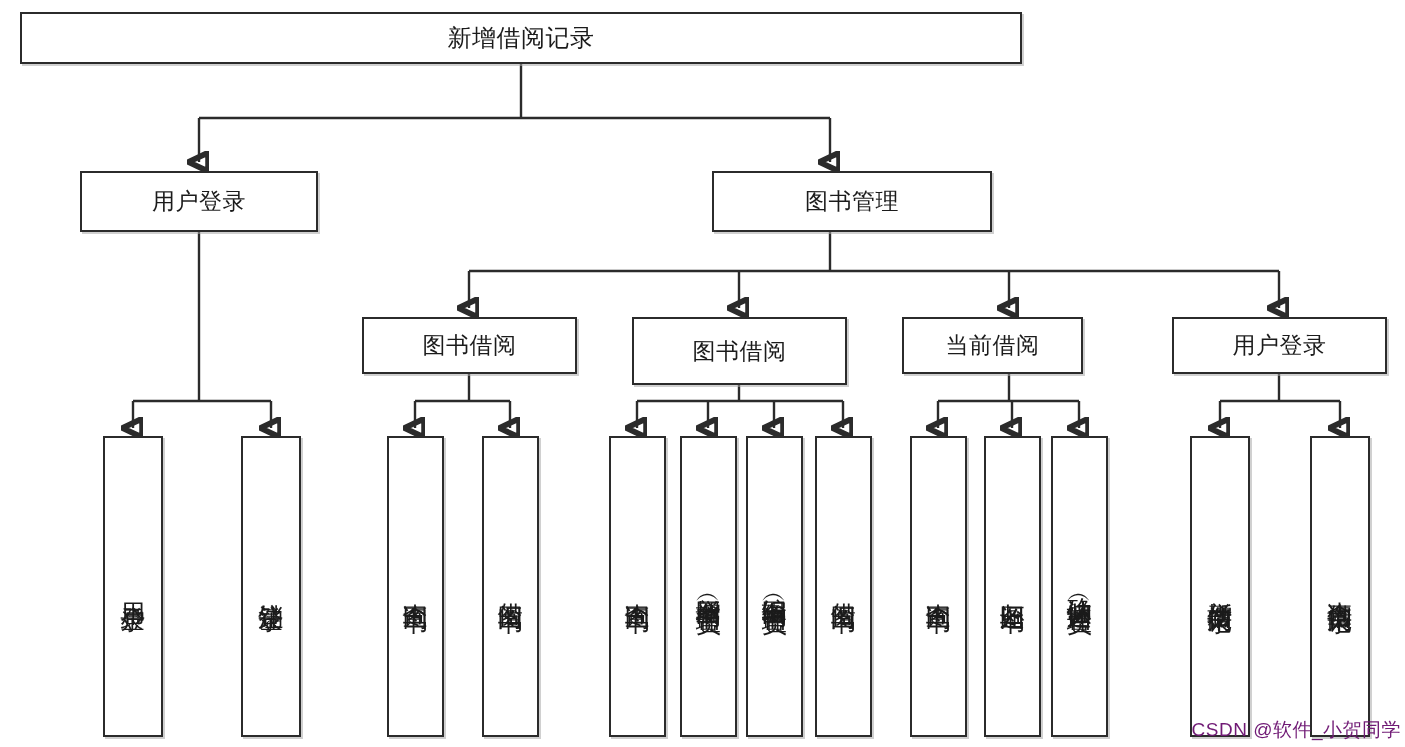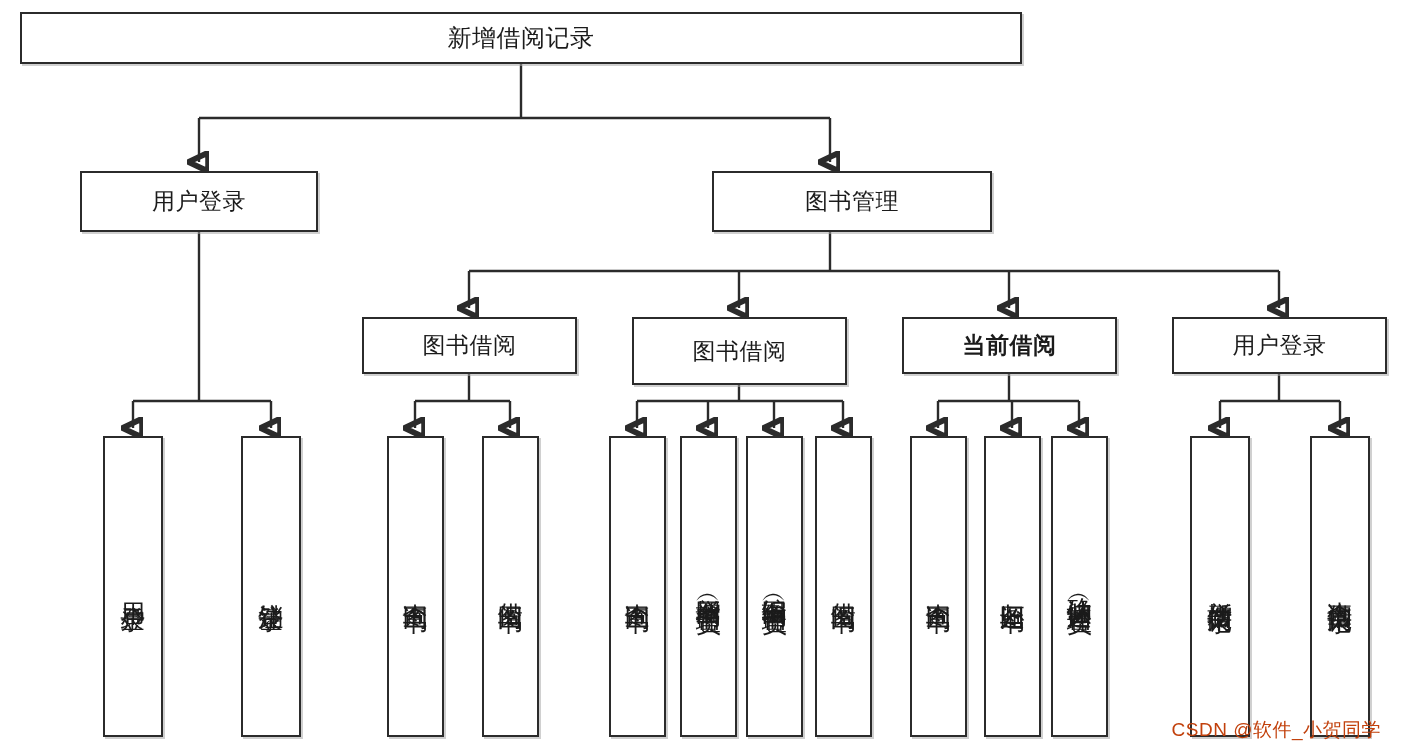--- a/index.html
+++ b/index.html
@@ -57,24 +57,24 @@
     height: 747px;
     pointer-events: none;
   }
   svg.edges path, svg.edges line {
     stroke: #2b2b2b;
     stroke-width: 2.4;
     fill: none;
   }
   .watermark {
     position: absolute;
-    right: 24px;
+    right: 4px;
     bottom: 4px;
     font-size: 19px;
-    color: #c2410c;
+    color: #701a75;
     letter-spacing: 0.5px;
     white-space: nowrap;
     user-select: none;
   }
 </style>
 </head>
 <body>
 
 <div id="canvas">
 
@@ -136,21 +136,21 @@
   <div class="node" style="left:712px; top:171px; width:280px; height:61px;">
     <span class="lbl">图书管理</span>
   </div>
 
   <div class="node" style="left:362px; top:317px; width:215px; height:57px;">
     <span class="lbl">图书借阅</span>
   </div>
   <div class="node" style="left:632px; top:317px; width:215px; height:68px;justify-content:center;">
     <span class="lbl">图书借阅</span>
   </div>
-  <div class="node" style="left:902px; top:317px; width:215px; height:57px;font-weight:bold;">
+  <div class="node" style="left:902px; top:317px; width:181px; height:57px;">
     <span class="lbl">当前借阅</span>
   </div>
   <div class="node" style="left:1172px; top:317px; width:215px; height:57px;">
     <span class="lbl">用户登录</span>
   </div>
 
   <div class="node vert" style="left:103px; top:436px; width:60px; height:301px;">
     <span class="lbl">用户登录</span>
   </div>
   <div class="node vert" style="left:241px; top:436px; width:60px; height:301px;">

